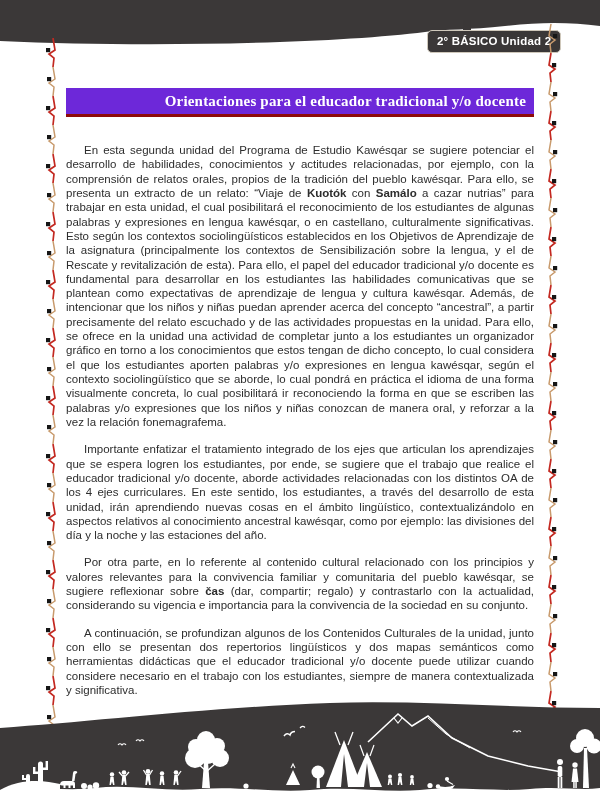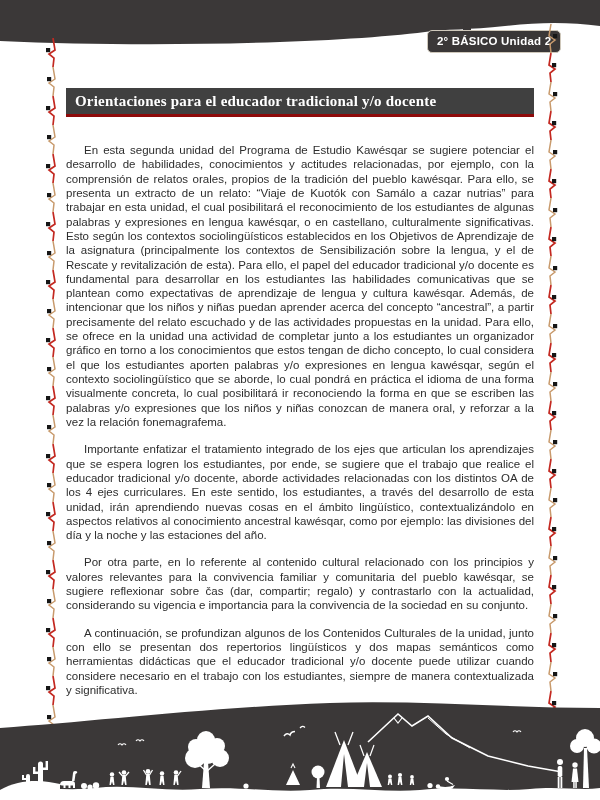--- a/index.html
+++ b/index.html
@@ -28,35 +28,36 @@
   .border-right{position:absolute;right:40px;top:24px;}
 
   
   .content{position:absolute;left:66px;top:88px;width:468px;}
   .page-title{
     margin:0 auto 10px;padding:0 14px;
     font-size:17px;line-height:1.28;font-weight:bold;color:#161616;
     text-align:center;
   }
   .section-banner{
-    background:#404040;border-bottom:3px solid #8e0a0a;
+    background:#6d28d9;border-bottom:3px solid #8e0a0a;
     padding:4px 8px 4px 9px;
+    text-align:right;
   }
   .section-banner span{
     color:#ffffff;font-weight:bold;font-size:15px;
     font-family:"Liberation Serif", serif;
     letter-spacing:.2px;
   }
   .body-text{margin-top:26px;}
   .body-text p{
     margin:0 0 13px;
     font-size:11.5px;line-height:1.245;color:#2d2d2d;
     text-align:justify;text-indent:18px;
   }
-  .body-text p b{font-weight:normal;}
+  .body-text p b{font-weight:bold;}
 
   
   .footer-art{position:absolute;bottom:0;left:0;width:600px;height:100px;}
 </style>
 </head>
 <body>
 
 <div class="page">
 
   <svg class="top-band" viewBox="0 0 600 52" preserveAspectRatio="none">

